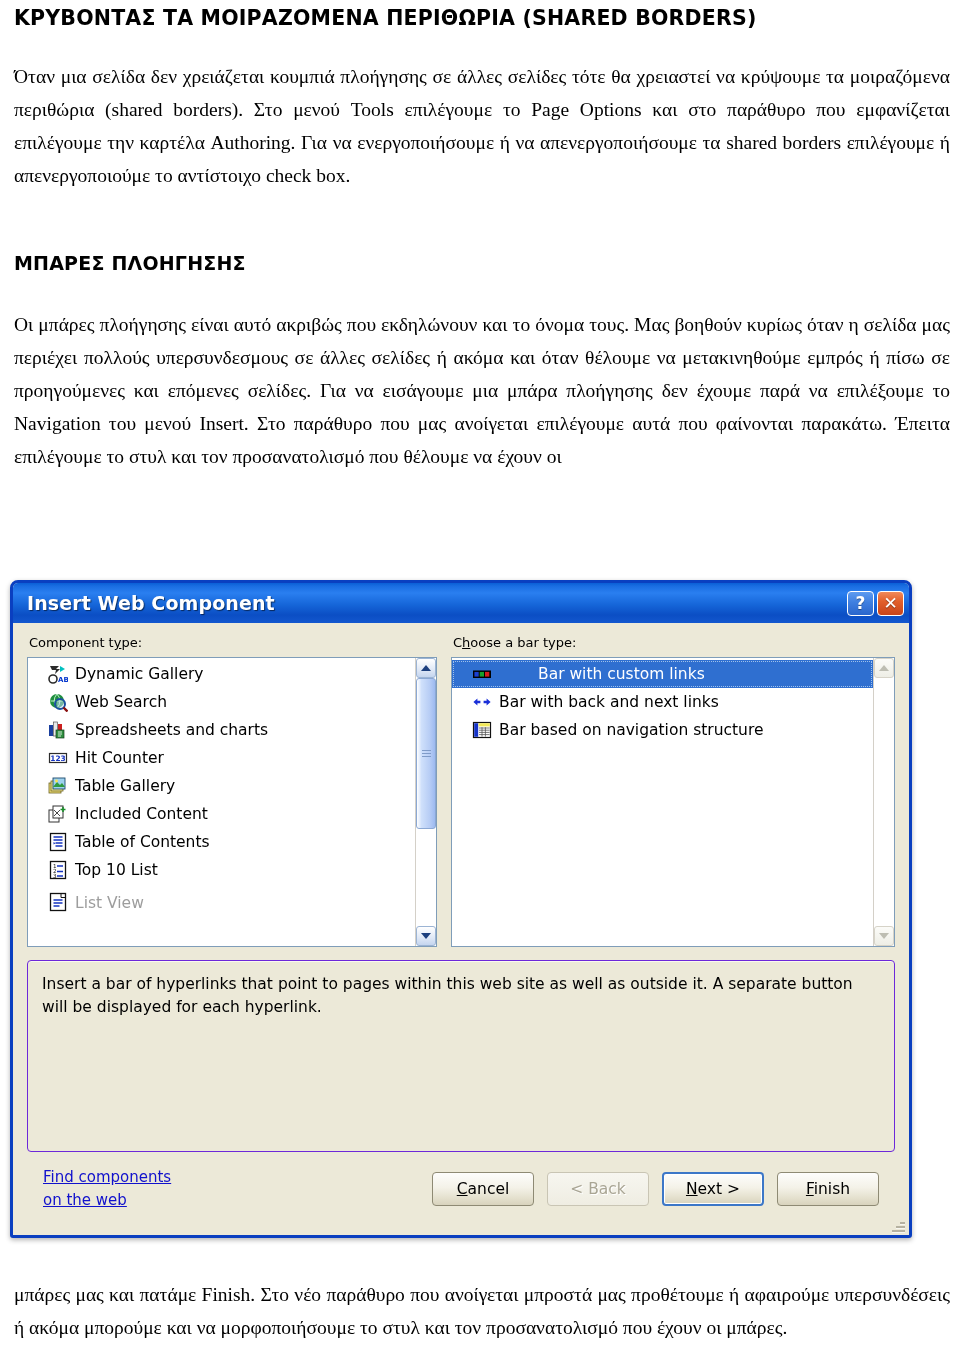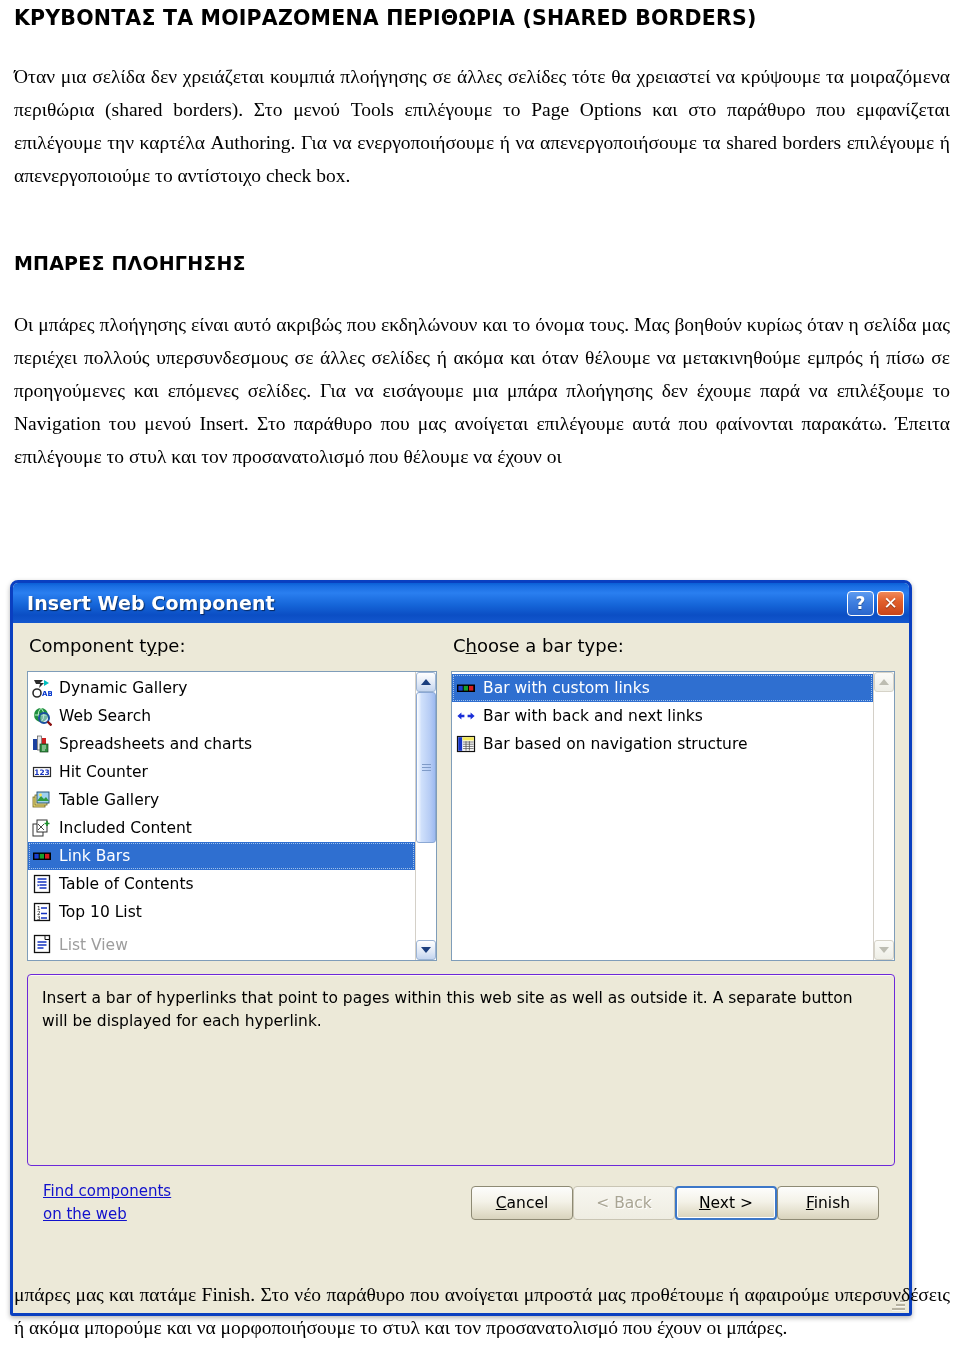--- a/index.html
+++ b/index.html
@@ -49,21 +49,21 @@
   #para-1 { left: 14px; top: 60px;   width: 936px; }
   #para-2 { left: 14px; top: 308px;  width: 936px; }
   #para-3 { left: 14px; top: 1278px; width: 936px; }
 
   
   .dialog {
     position: absolute;
     left: 10px;
     top: 580px;
     width: 902px;
-    height: 736px;
+    height: 658px;
     box-sizing: border-box;
     border: 3px solid #0a3fc0;
     border-radius: 8px 8px 3px 3px;
     background: #ece9d8;
     box-shadow: 0 2px 5px rgba(0,0,0,0.30);
     font-family: "DejaVu Sans", sans-serif;
     overflow: hidden;
   }
   .titlebar {
     height: 40px;
@@ -106,23 +106,23 @@
     background: linear-gradient(to bottom,#f08a5a 0%,#e2602c 40%,#c8441a 100%);
   }
 
   .dlg-body { padding: 12px 14px 0 14px; }
 
   .cols { display: flex; gap: 14px; }
   .col-left  { width: 410px; }
   .col-right { flex: 1 1 auto; }
 
   .field-label {
-    font-size: 18px;
+    font-size: 13px;
     color: #000;
-    margin: 0 0 15px 2px;
+    margin: 0 0 7px 2px;
     font-family: "DejaVu Sans", sans-serif;
     white-space: nowrap;
   }
   .field-label u { text-decoration: underline; }
 
   .listbox {
     background: #ffffff;
     border: 1px solid #7f9db9;
     height: 290px;
     box-sizing: border-box;
@@ -144,29 +144,31 @@
     font-family: "DejaVu Sans", sans-serif;
     color: #000;
     cursor: default;
     white-space: nowrap;
   }
   .list-item.selected {
     background: #2f6fd0;
     color: #ffffff;
     outline: 1px dotted #9fc0ea;
     outline-offset: -2px;
+    gap: 39px;
   }
   .list-item.disabled { color: #9d9d9d; align-items: flex-end; }
   .list-item .label { margin-left: 7px; }
 
   .ico {
     width: 20px; height: 20px;
     flex: 0 0 20px;
     position: relative;
     display: inline-block;
+    margin-left: 16px;
   }
 
   
   .vscroll {
     width: 20px;
     flex: 0 0 20px;
     background: #ffffff;
     border-left: 1px solid #d4d0c8;
     display: flex;
     flex-direction: column;
@@ -232,21 +234,21 @@
     position: relative;
   }
   .findlink {
     font-size: 15px;
     font-family: "DejaVu Sans", sans-serif;
     color: #1111cc;
     line-height: 23px;
     cursor: pointer;
   }
   .findlink span { text-decoration: underline; display: block; white-space: nowrap; }
-  .btn-row { margin-left: auto; display: flex; gap: 0; }
+  .btn-row { margin-left: auto; display: flex; gap: 13px; }
   .xpbtn {
     min-width: 102px;
     height: 34px;
     box-sizing: border-box;
     padding: 0 12px;
     font-size: 15.5px;
     font-family: "DejaVu Sans", sans-serif;
     color: #000;
     background: linear-gradient(to bottom,#fdfdfc 0%,#f4f2e8 45%,#e6e2d0 75%,#d8d3bd 100%);
     border: 1px solid #8e8a74;
@@ -383,31 +385,20 @@
                   <svg width="20" height="20" viewBox="0 0 20 20">
                     <rect x="1" y="6" width="10" height="12" fill="#ffffff" stroke="#333" stroke-width="1"></rect>
                     <rect x="5" y="2" width="10" height="12" fill="#ffffff" stroke="#333" stroke-width="1"></rect>
                     <path d="M6 6 l6 6 M12 6 l-6 6" stroke="#333" stroke-width="0.9"></path>
                     <path d="M15 3 v5 M12.5 5.5 h5" stroke="#1a8f2a" stroke-width="1.6"></path>
                   </svg>
                 </span>
                 <span class="label">Included Content</span>
               </div>
 
-              <div class="list-item selected">
-                <span class="ico">
-                  <svg width="20" height="20" viewBox="0 0 20 20">
-                    <rect x="1" y="6.5" width="18" height="7.5" fill="#000000"></rect>
-                    <rect x="2.4" y="7.9" width="4.3" height="4.7" fill="#1a3fd0"></rect>
-                    <rect x="7.7" y="7.9" width="4.3" height="4.7" fill="#18a02c"></rect>
-                    <rect x="13" y="7.9" width="4.3" height="4.7" fill="#d51d1d"></rect>
-                  </svg>
-                </span>
-                <span class="label">Link Bars</span>
-              </div>
 
               <div class="list-item">
                 <span class="ico">
                   <svg width="20" height="20" viewBox="0 0 20 20">
                     <rect x="2.5" y="1.5" width="15" height="17" fill="#ffffff" stroke="#111" stroke-width="1.3"></rect>
                     <path d="M5.5 5 h9 M5.5 8 h9 M7.5 11 h7 M7.5 14 h7" stroke="#1533c0" stroke-width="1.3"></path>
                     <path d="M5.5 10 l2 1.2 -2 1.2z" fill="#1533c0"></path>
                   </svg>
                 </span>
                 <span class="label">Table of Contents</span>

